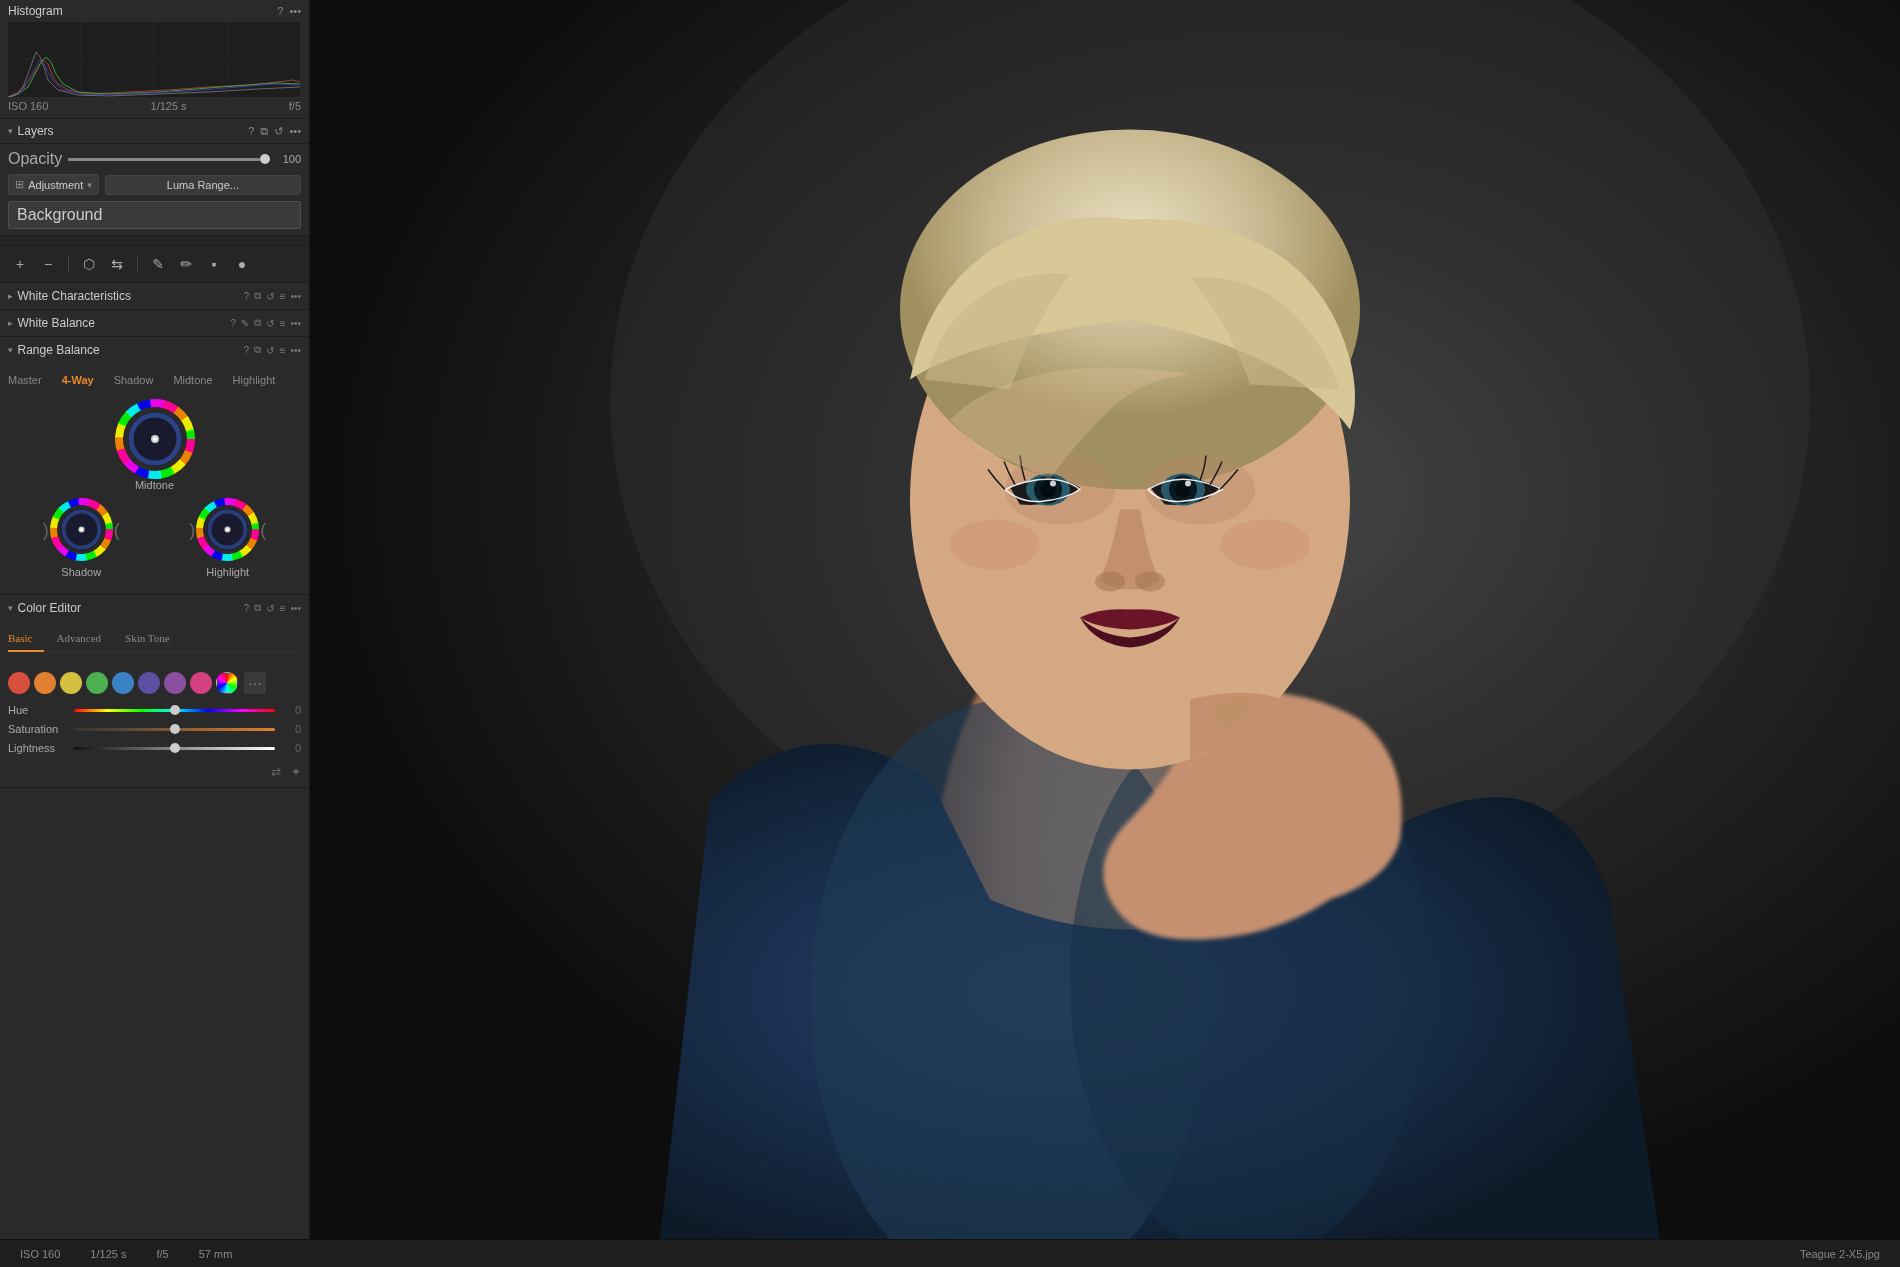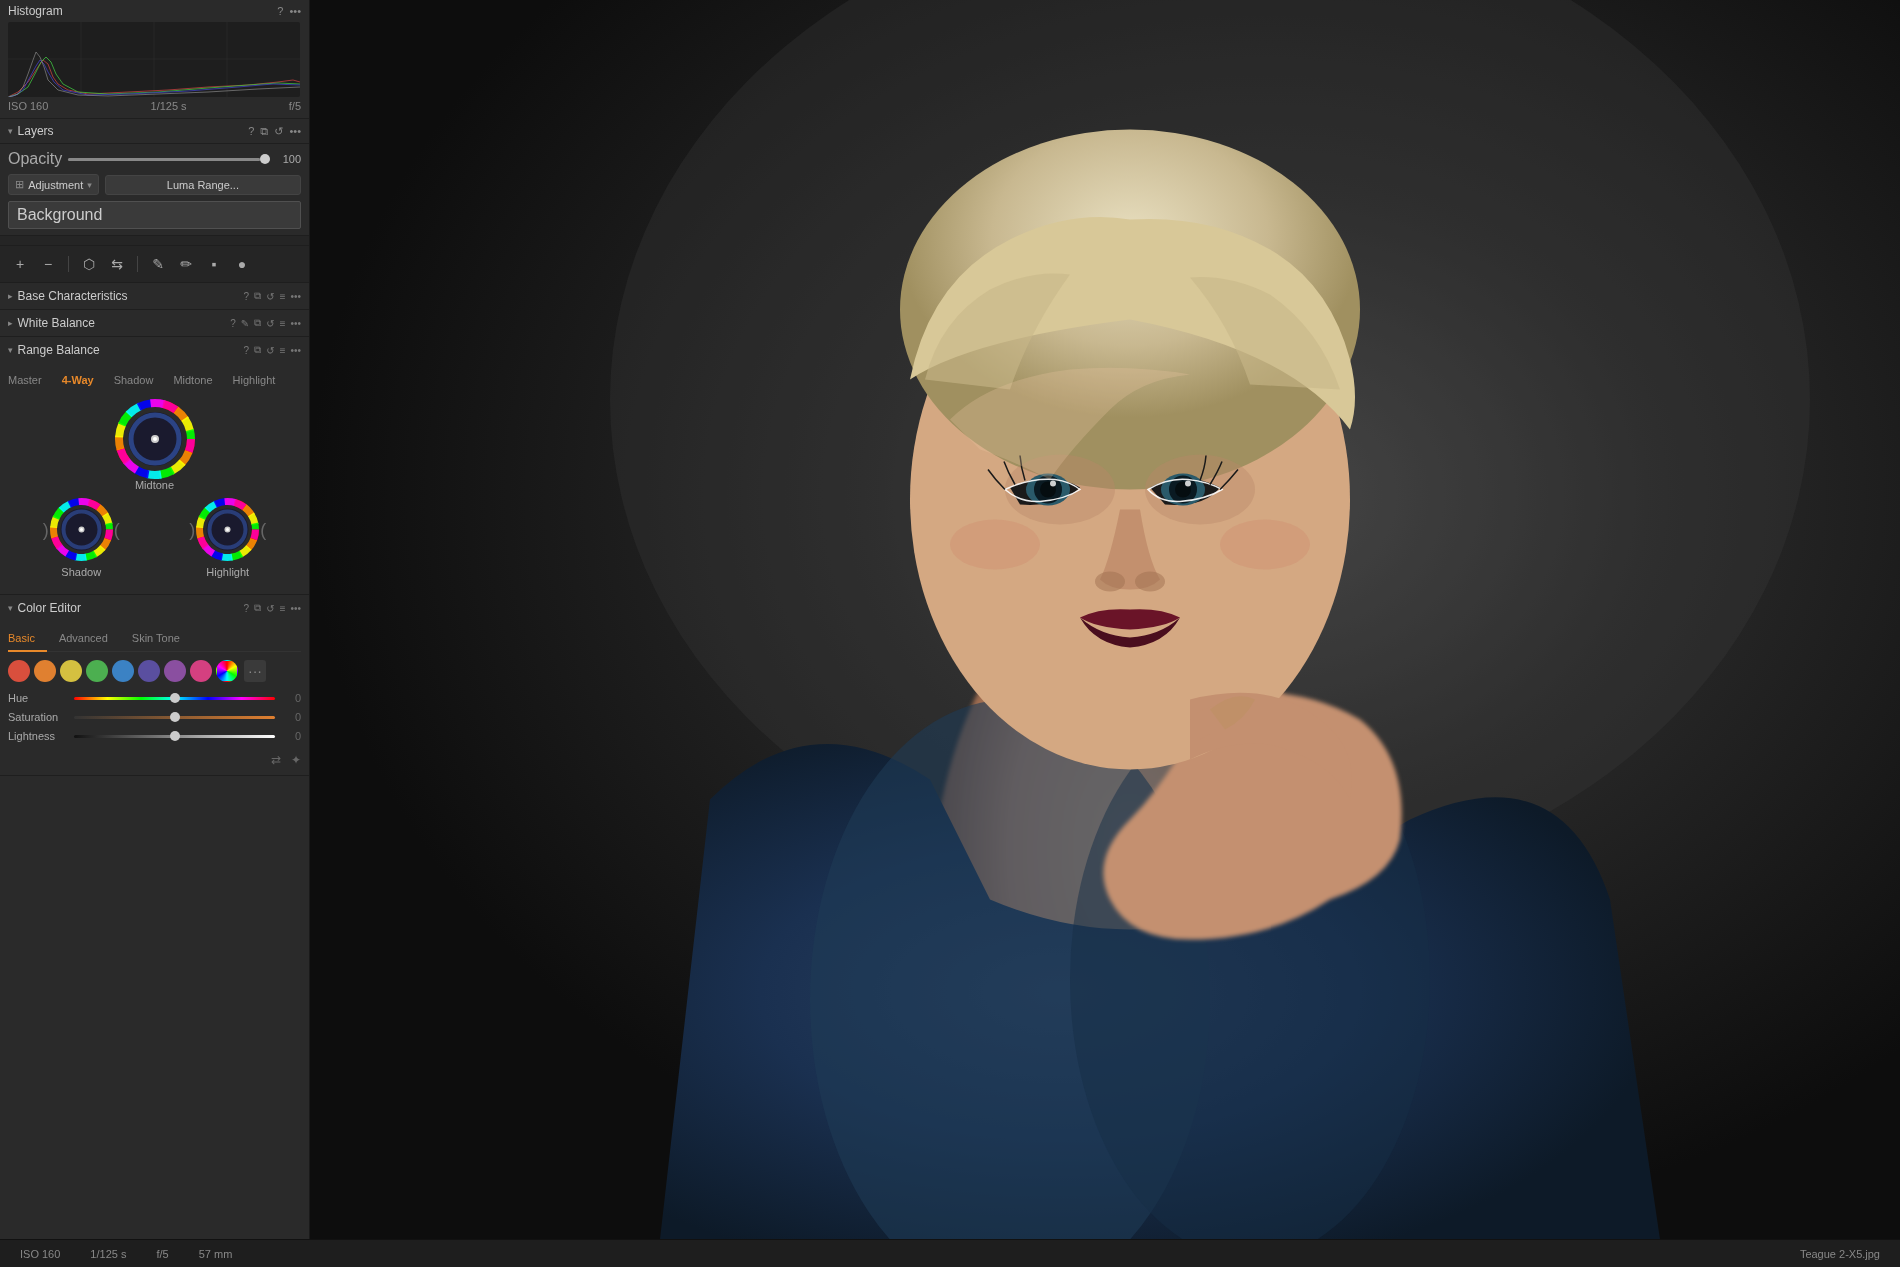--- a/index.html
+++ b/index.html
@@ -309,23 +309,24 @@
     }
 
     
     .color-editor-body {
       background: #2a2a2a;
       padding: 8px;
     }
     .ce-tabs {
       display: flex;
       gap: 0;
-      margin-bottom: 8px;
+      margin-bottom: 20px;
       border-bottom: 1px solid #333;
       padding-bottom: 4px;
+      font-family: Liberation Serif, serif;
     }
     .ce-tab {
       padding: 3px 12px;
       font-size: 11px;
       color: #888;
       cursor: pointer;
     }
     .ce-tab:first-child { padding-left: 0; }
     .ce-tab.active {
       color: #e8892a;
@@ -534,21 +535,21 @@
       <span class="tool-btn">✎</span>
       <span class="tool-btn">✏</span>
       <span class="tool-btn">▪</span>
       <span class="tool-btn">●</span>
     </div>
 
     <div class="adj-section">
       <div class="adj-header">
         <div class="adj-header-left">
           <span class="chevron">▸</span>
-          <span>Base Characteristics</span>
+          <span>White Characteristics</span>
         </div>
         <div class="adj-header-right">
           <span>?</span>
           <span>⧉</span>
           <span>↺</span>
           <span>≡</span>
           <span>•••</span>
         </div>
       </div>
     </div>

